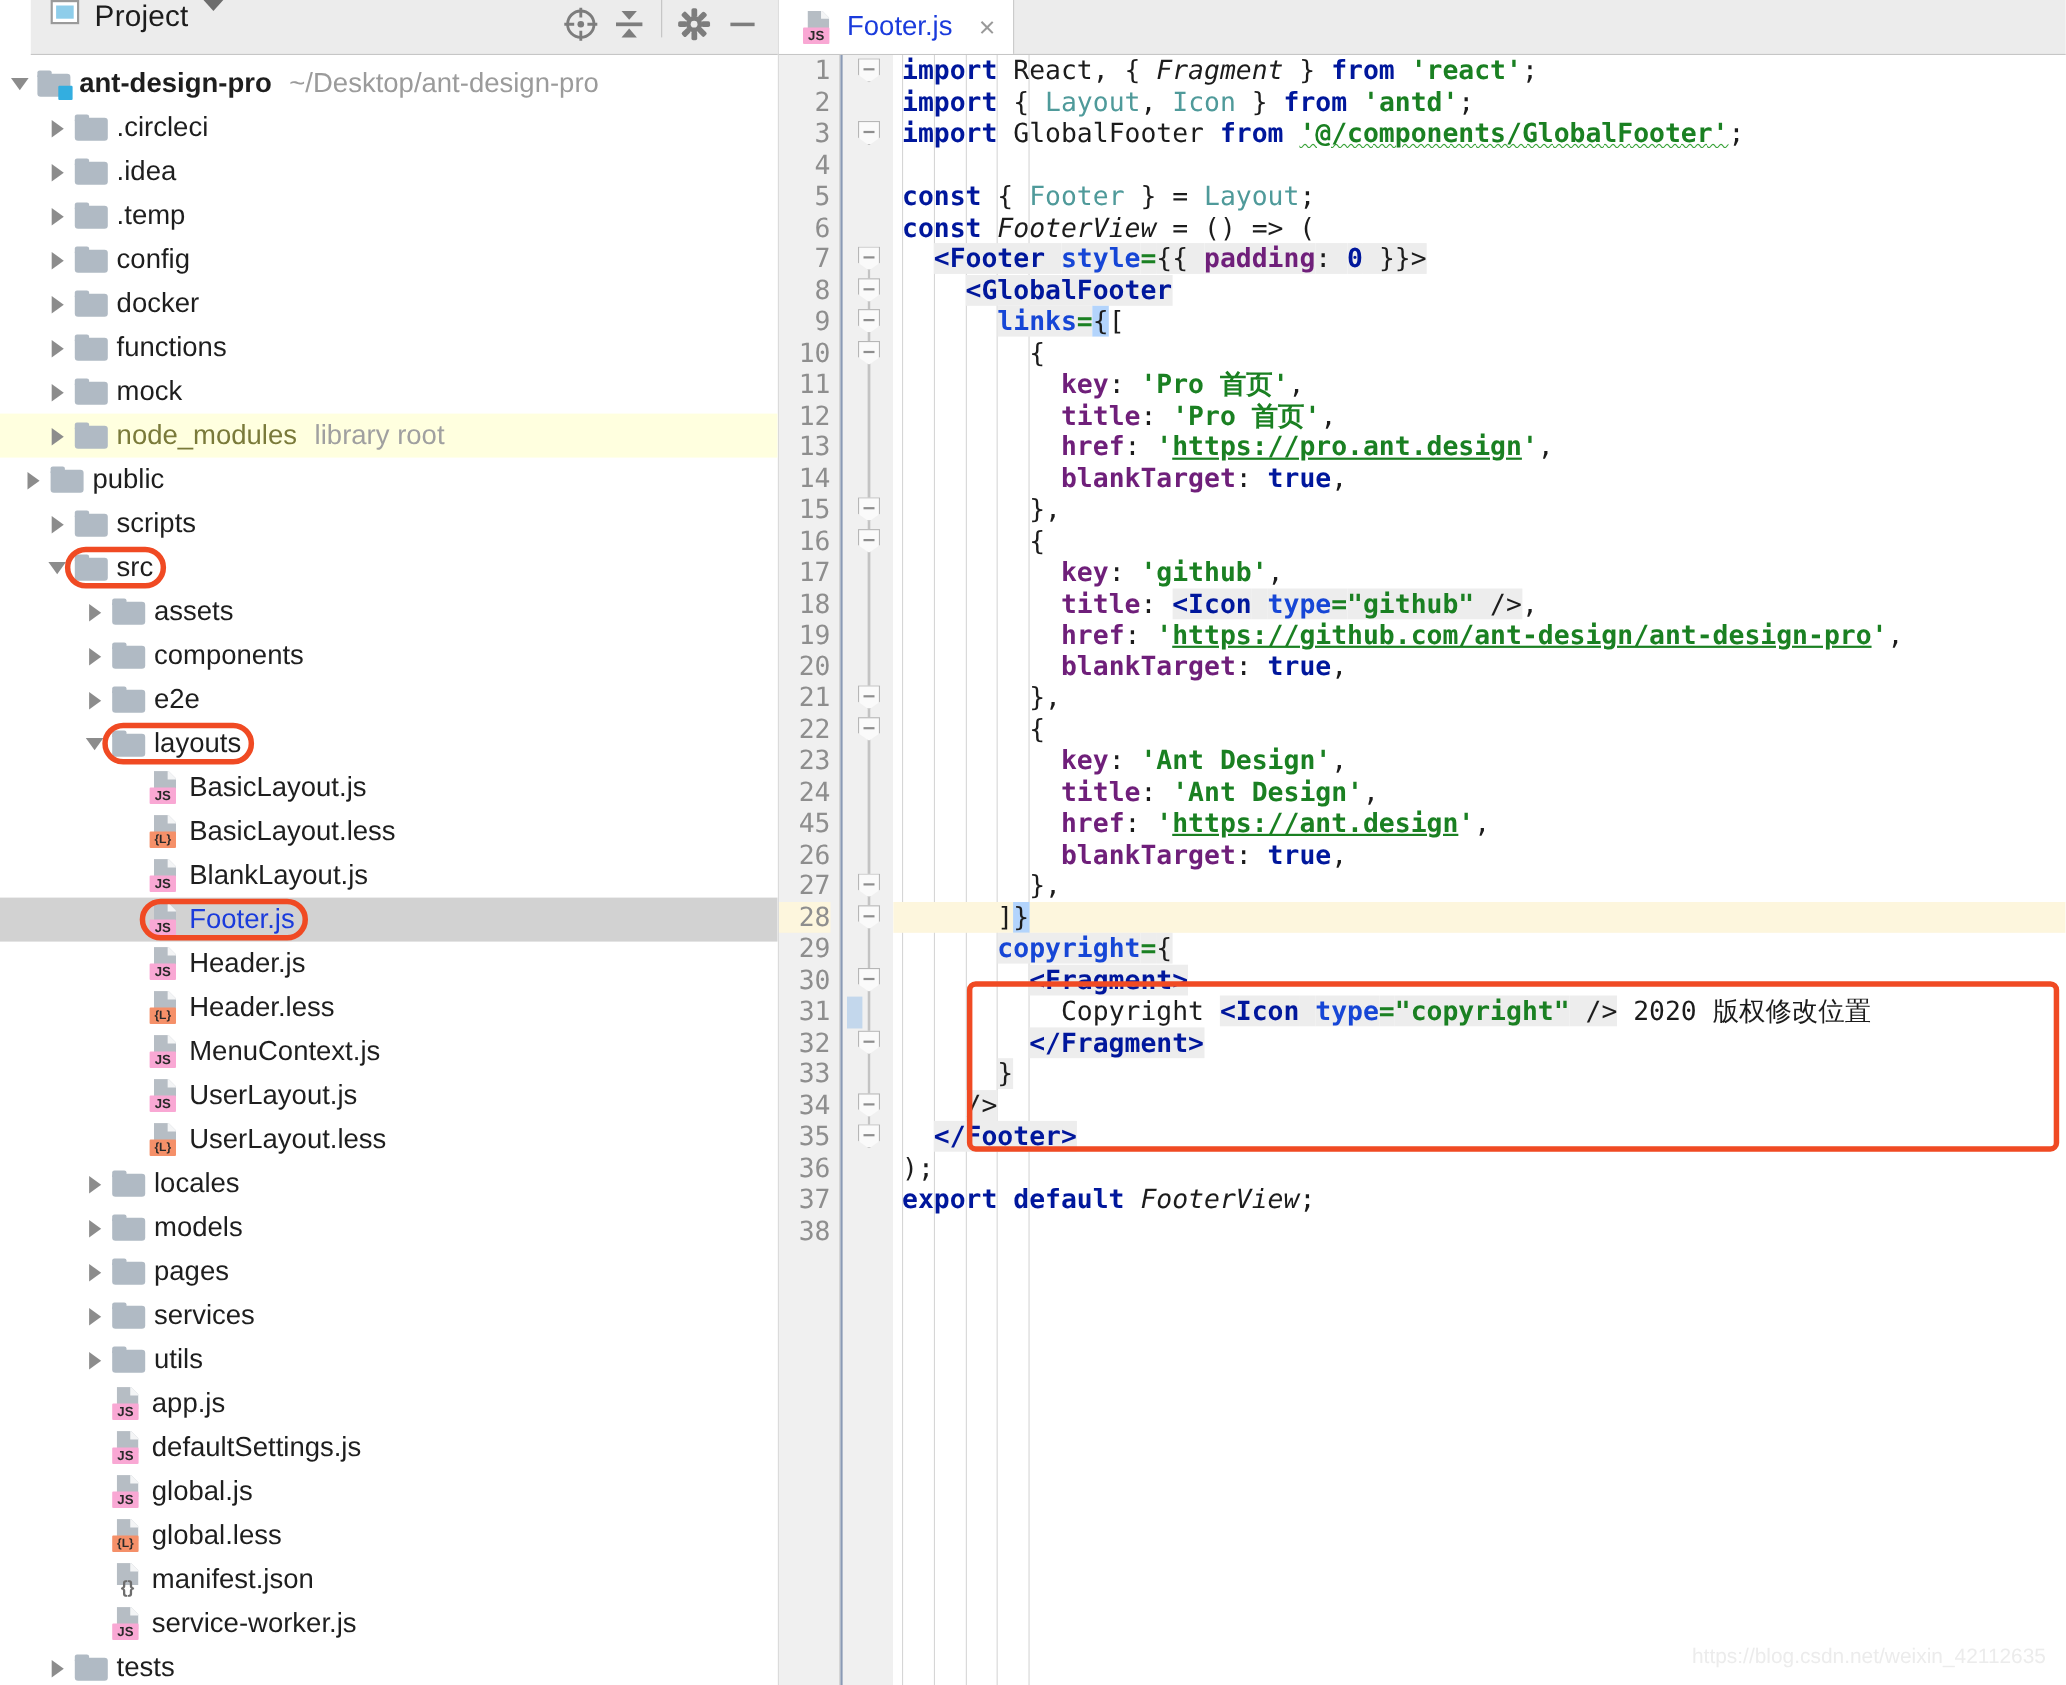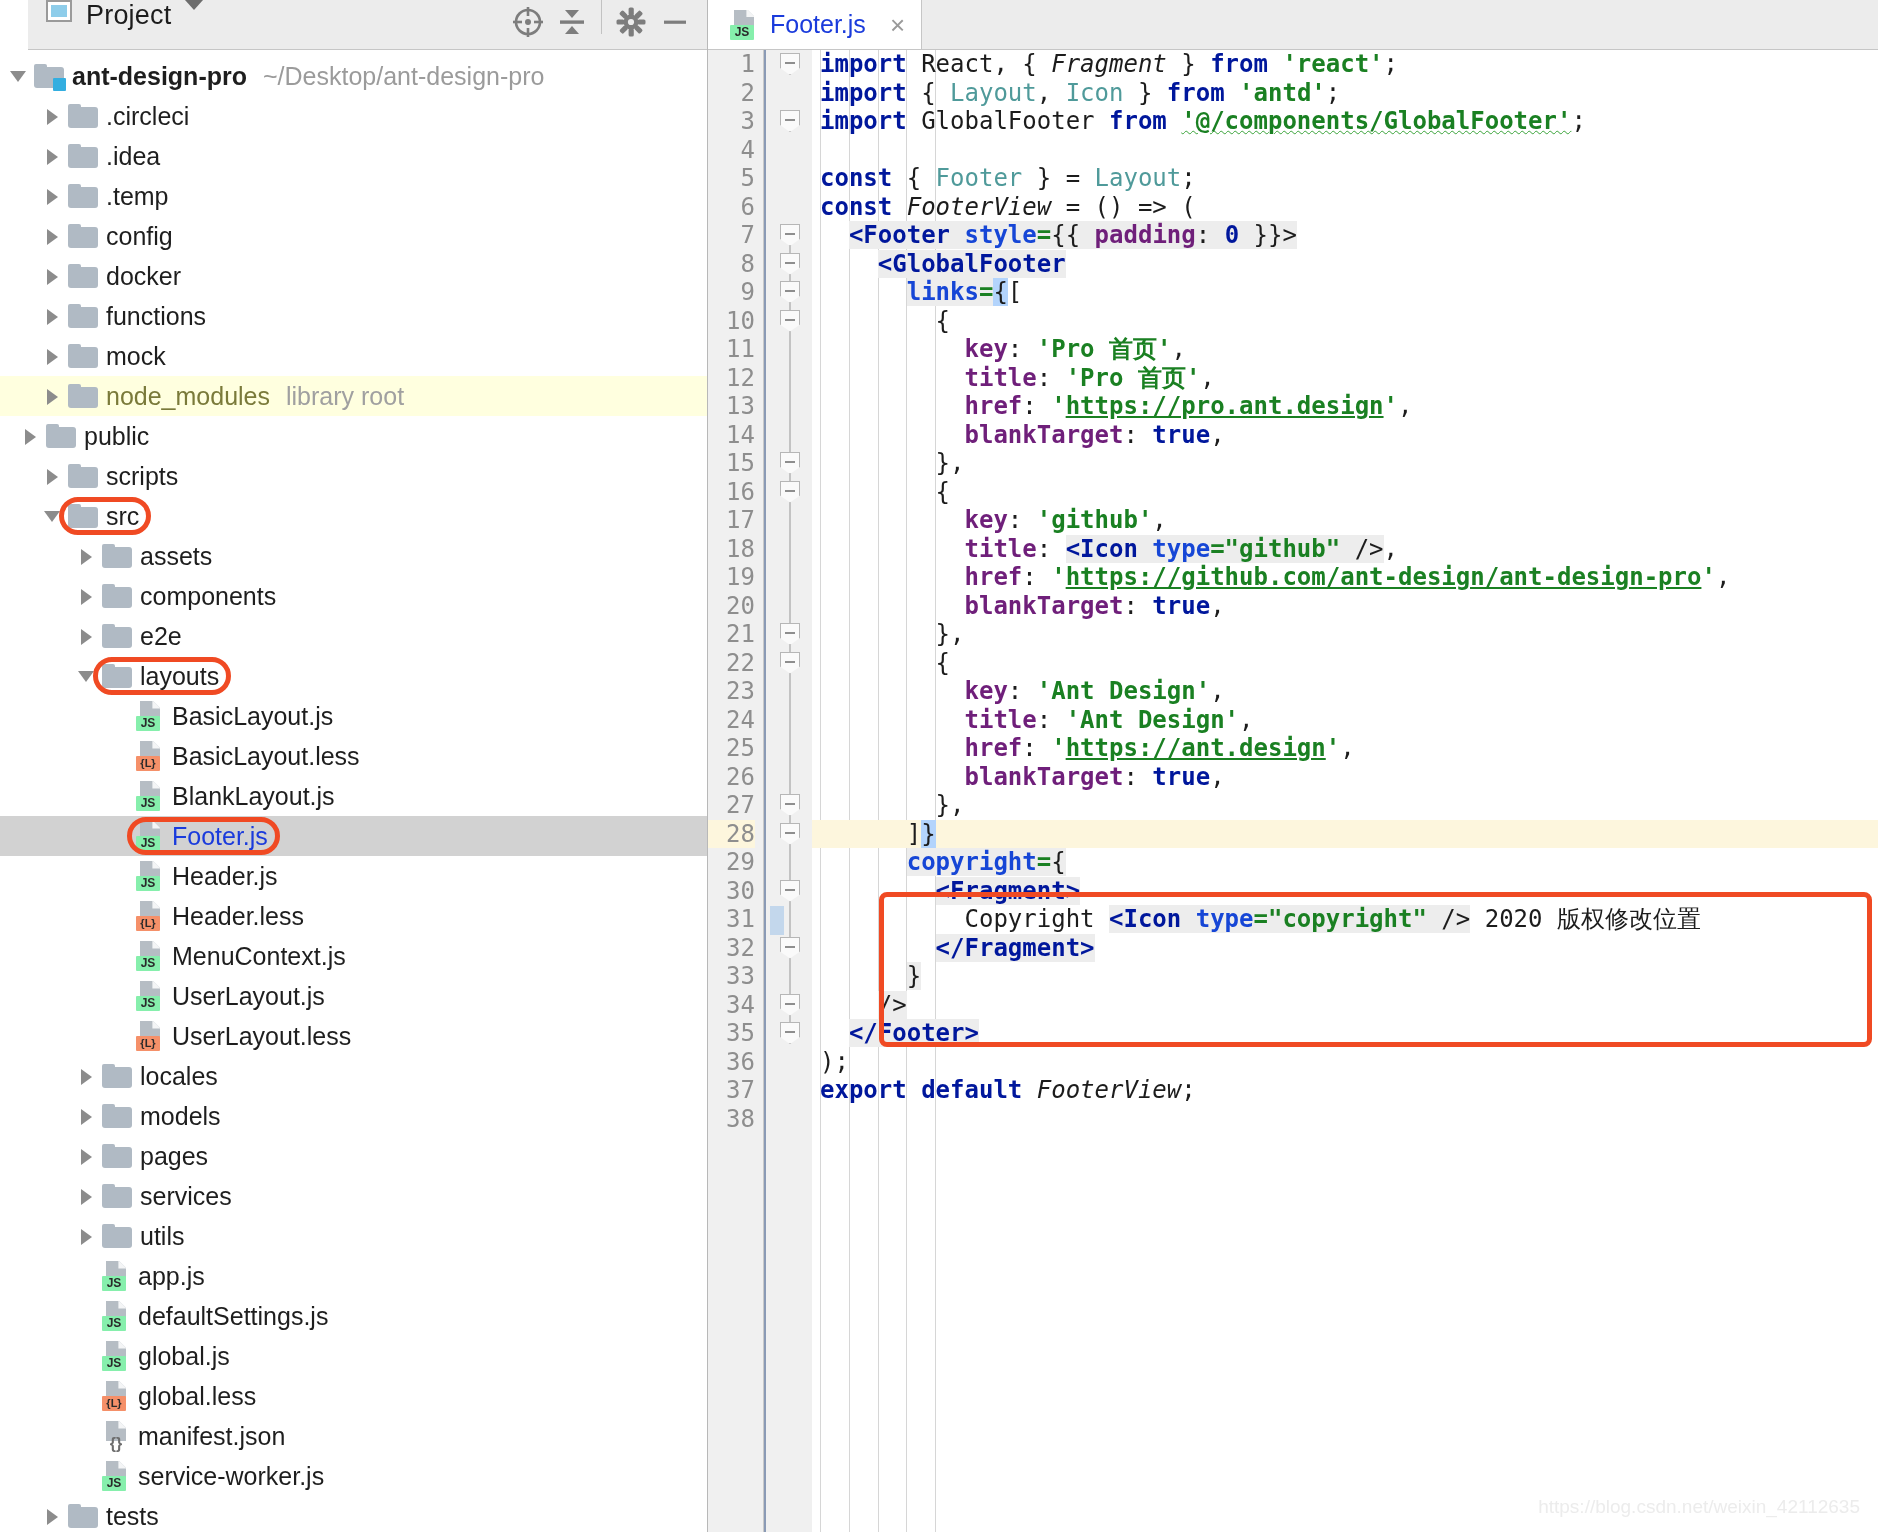--- a/index.html
+++ b/index.html
@@ -101,21 +101,21 @@
     clip-path: polygon(62% 0, 62% 38%, 100% 38%, 100% 0);
     opacity: 0.85;
   }
   .fileicon .tag {
     position: absolute; left: 0px; bottom: 0px; height: 15px;
     padding: 0 2px; border-radius: 1px;
     font-size: 12px; font-weight: bold; line-height: 15px;
     font-family: "Liberation Sans", sans-serif;
     color: #2a2a2a; text-align: center; min-width: 24px;
   }
-  .tag.js { background: #86efac; }
+  .tag.js { background: #f9a8d4; }
   .tag.less { background: #f59069; font-size: 11px; }
   .tag.json { background: transparent; color: #6d6d6d; font-size: 16px; left: 2px; }
   .lbl { margin-left: 0; }
   .lbl.bold { font-weight: bold; }
   .lbl.path { color: #9b9b9b; margin-left: 16px; font-weight: normal; }
   .lbl.olive { color: #7a7a3a; }
   .lbl.libroot { color: #a0a0a0; margin-left: 16px; }
   .lbl.blue { color: #1a3bdc; }
 
   
@@ -560,21 +560,21 @@
             <div class="ln">15</div>
             <div class="ln">16</div>
             <div class="ln">17</div>
             <div class="ln">18</div>
             <div class="ln">19</div>
             <div class="ln">20</div>
             <div class="ln">21</div>
             <div class="ln">22</div>
             <div class="ln">23</div>
             <div class="ln">24</div>
-            <div class="ln">25</div>
+            <div class="ln">45</div>
             <div class="ln">26</div>
             <div class="ln">27</div>
             <div class="ln cur">28</div>
             <div class="ln">29</div>
             <div class="ln">30</div>
             <div class="ln">31</div>
             <div class="ln">32</div>
             <div class="ln">33</div>
             <div class="ln">34</div>
             <div class="ln">35</div>

